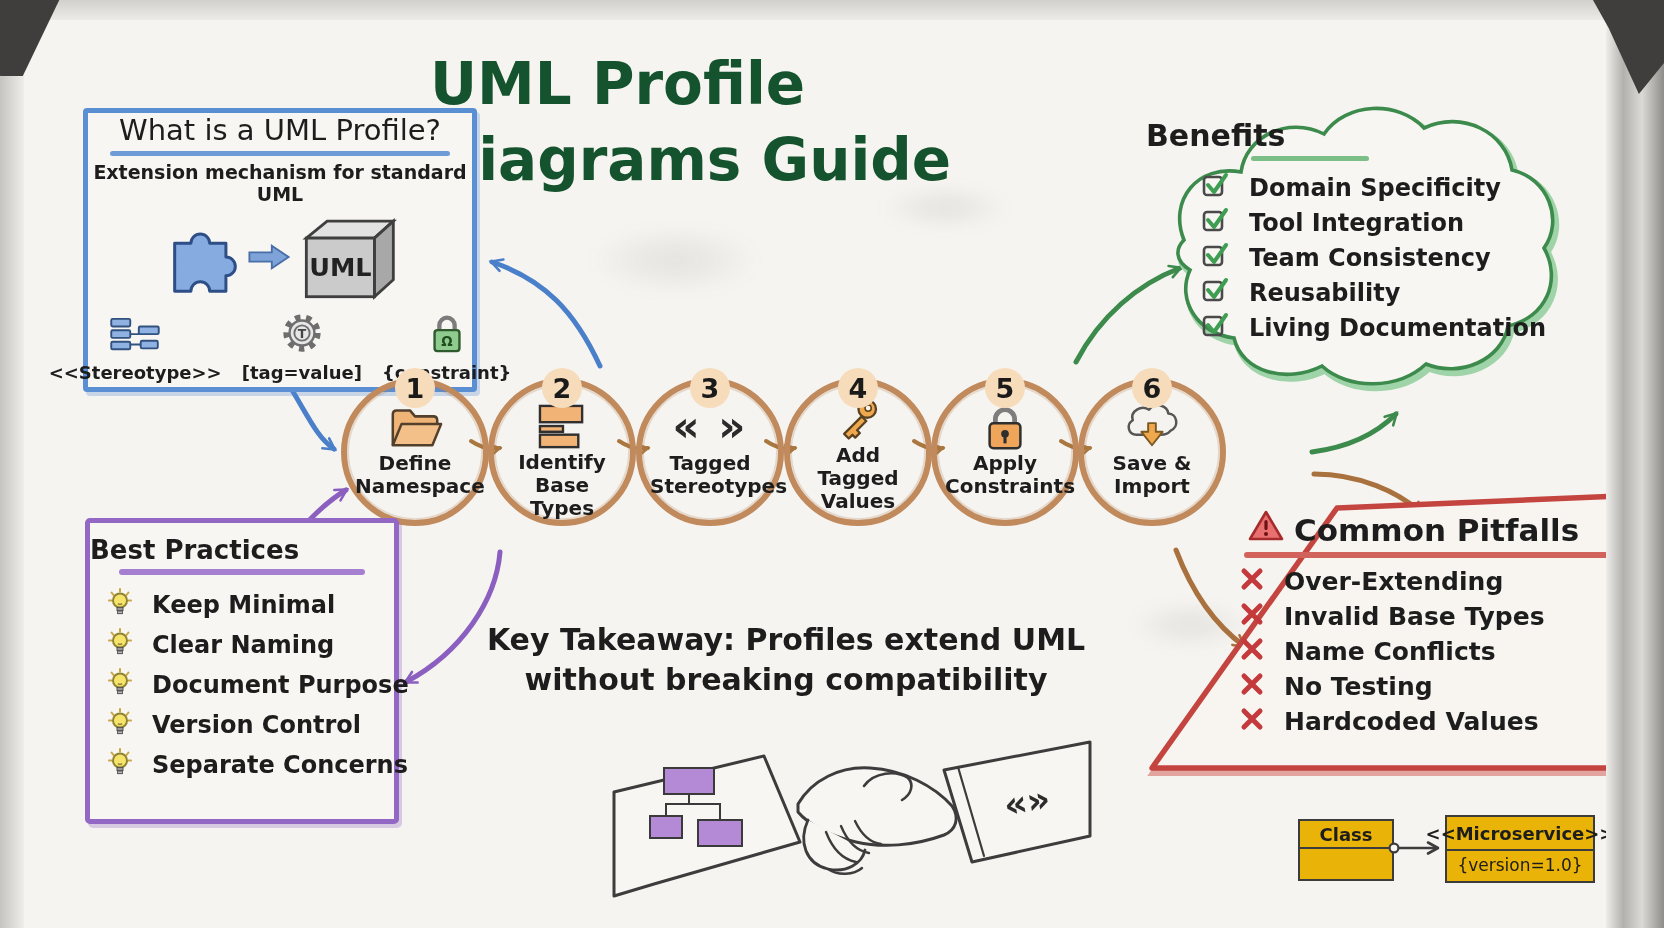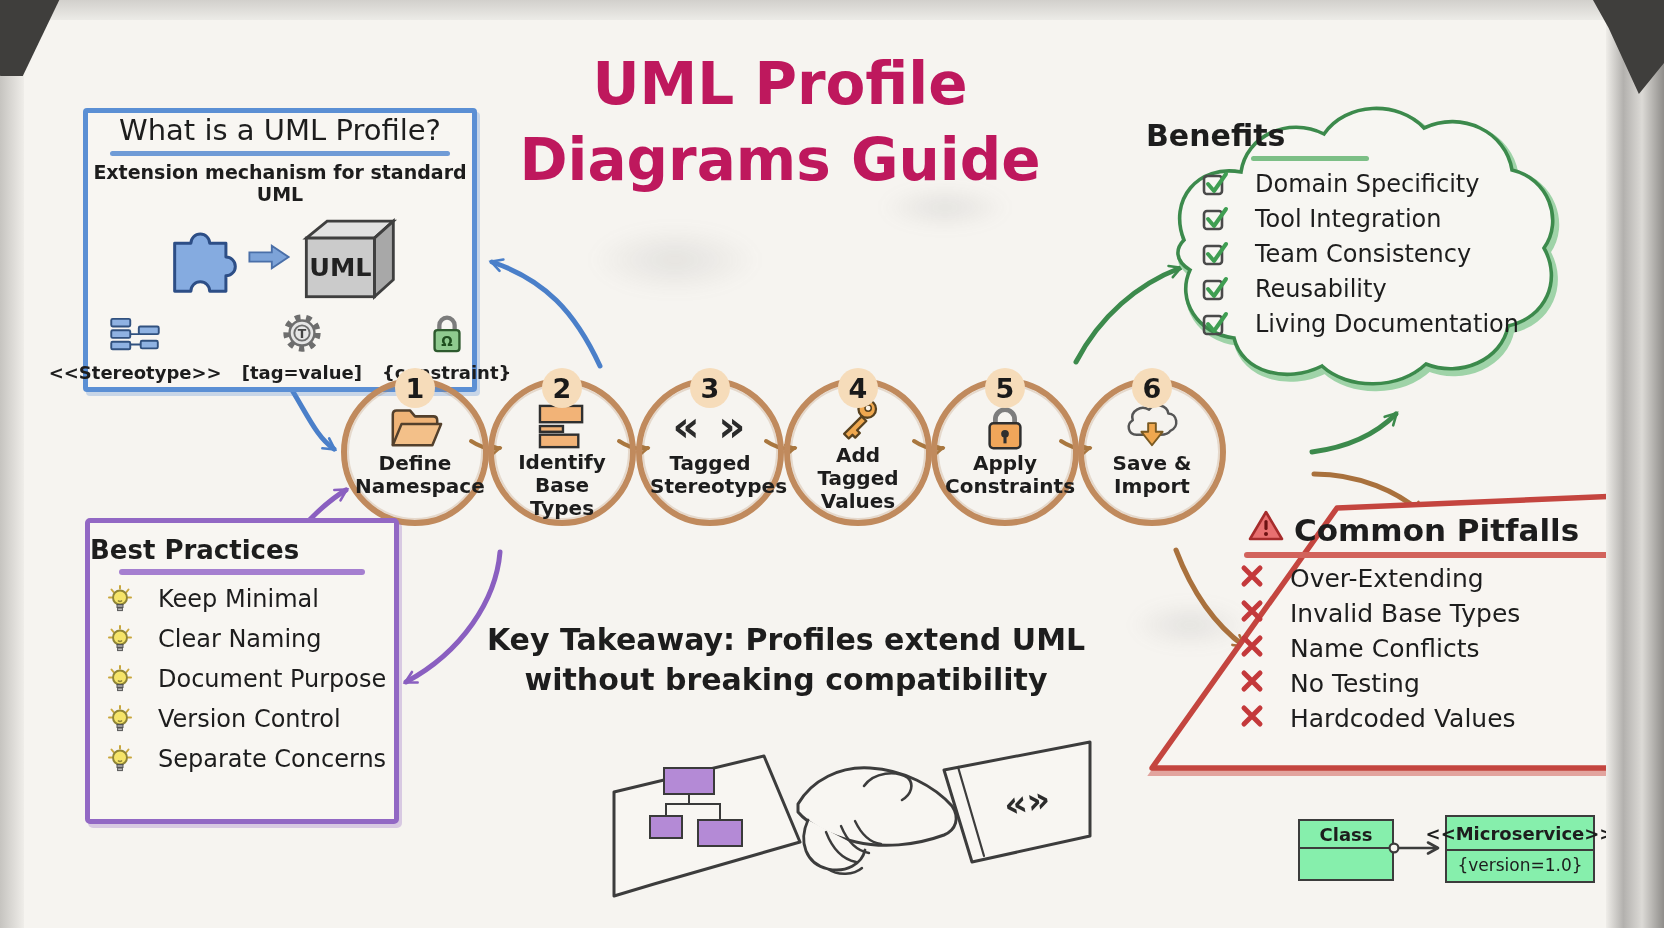--- a/index.html
+++ b/index.html
@@ -9,21 +9,21 @@
   
   .edge-left{left:0;top:0;width:24px;height:928px;background:linear-gradient(to right,#c6c4c0,#efede9)}
   .edge-top{left:0;top:0;width:1664px;height:20px;background:linear-gradient(#d2d0cc,#ecebe7)}
   .edge-right{right:0;top:0;width:58px;height:928px;background:linear-gradient(to right,#efede9 0%,#b3b1ae 30%,#dcdad6 62%,#8f8d8a 100%)}
   .bracket-tl{left:-6px;top:-8px;width:96px;height:84px;background:#3f3e3c;border-radius:8px;
               clip-path:polygon(0 0,72% 0,46% 62%,30% 100%,0 100%)}
   .bracket-tr{right:-4px;top:-6px;width:112px;height:100px;background:#3f3e3c;border-radius:8px;
               clip-path:polygon(30% 0,100% 0,100% 64%,74% 100%,47% 34%)}
   .smudge{border-radius:50%;filter:blur(7px);background:radial-gradient(closest-side,rgba(110,110,110,.13),rgba(110,110,110,0))}
   
-  .main-title{left:430px;top:46px;width:700px;text-align:center;font-weight:700;font-size:58px;line-height:76px;color:#be185d}
+  .main-title{left:430px;top:46px;width:700px;text-align:left;font-weight:700;font-size:58px;line-height:76px;color:#14532d}
   
   .what-box{left:83px;top:108px;width:384px;height:274px;border:5px solid #5b8fd4;border-radius:4px;
             box-shadow:3px 4px 0 rgba(91,143,212,.30);background:#f8f6f2}
   .what-title{text-align:center;font-size:29px;font-weight:400}
   .what-underline{margin:4px auto 0;width:340px;height:5px;background:#6f9bd6;border-radius:3px}
   .what-sub{margin-top:5px;text-align:center;font-size:19px;font-weight:700}
   .what-gfx{display:flex;justify-content:center;align-items:center;gap:4px;margin-top:4px;height:100px}
   .what-icons{display:flex;justify-content:center;align-items:flex-end;gap:20px;margin-top:2px}
   .what-col{display:flex;flex-direction:column;align-items:center;gap:3px}
   .what-lbl{font-size:18px;font-weight:700;white-space:nowrap}
@@ -33,38 +33,38 @@
   .badge{position:absolute;top:-16px;left:50%;transform:translateX(-50%);width:40px;height:40px;border-radius:50%;
          background:#f6dcba;display:flex;align-items:center;justify-content:center;font-size:27px;font-weight:700;color:#1a1a1a}
   .cicon{margin-top:18px;height:50px;display:flex;align-items:center;justify-content:center}
   .guil{font-size:42px;font-weight:700;letter-spacing:2px;color:#2b2b2b;line-height:44px}
   .clabel{font-size:20px;font-weight:700;text-align:center;line-height:23px;width:120px}
   
   .cloud{left:1146px;top:80px;width:424px;height:318px}
   .cloud-title{position:absolute;left:0;top:38px;width:324px;text-align:left;font-size:30px;font-weight:700}
   .cloud-underline{position:absolute;left:105px;top:76px;width:118px;height:5px;background:#7cbf86;border-radius:3px}
   .cloud-items{position:absolute;left:56px;top:90px}
-  .li-row{display:flex;align-items:flex-start;gap:26px;height:35px;font-size:24px;font-weight:400;white-space:nowrap}
+  .li-row{display:flex;align-items:center;gap:20px;height:35px;font-size:24px;font-weight:700;white-space:nowrap}
   
   .bp-box{left:85px;top:518px;width:304px;height:296px;border:5px solid #9268c4;border-radius:5px;
           box-shadow:3px 4px 0 rgba(146,104,196,.30);background:#f8f6f2}
   .bp-title{margin-top:12px;text-align:left;font-size:26px;font-weight:700}
   .bp-underline{margin:4px auto 0;width:246px;height:6px;background:#a57fd0;border-radius:3px}
   .bp-items{margin:10px 0 9px 18px}
   .bp-items .li-row{height:40px;font-size:24px}
   
   .pf-wrap{left:1132px;top:488px;width:505px;height:296px}
   .pf-title-row{position:absolute;left:116px;top:22px;display:flex;align-items:center;gap:10px;font-size:31px;font-weight:700;white-space:nowrap}
   .pf-underline{position:absolute;left:112px;top:64px;width:372px;height:6px;background:#d2635c;border-radius:3px}
   .pf-items{position:absolute;left:108px;top:76px}
   .pf-items .li-row{height:35px;font-size:25px}
   
   .takeaway{left:480px;top:620px;width:612px;text-align:center;font-size:30px;font-weight:700;line-height:40px}
   
-  .uml-box{border:2.5px solid #3c3c3c;background:#86efac}
+  .uml-box{border:2.5px solid #3c3c3c;background:#eab308}
   .class-box{left:1298px;top:819px;width:92px;height:58px}
   .class-name{height:26px;border-bottom:2px solid #3c3c3c;display:flex;align-items:center;justify-content:center;
               font-size:18px;font-weight:700}
   .ms-box{left:1445px;top:815px;width:146px;height:64px}
   .ms-name{height:32px;border-bottom:2px solid #3c3c3c;display:flex;align-items:center;justify-content:center;
            font-size:18px;font-weight:700;white-space:nowrap}
   .ms-tag{height:28px;display:flex;align-items:center;justify-content:center;font-size:17px;font-weight:400}
   svg text{font-family:"DejaVu Sans",sans-serif}
 </style>
 </head>

